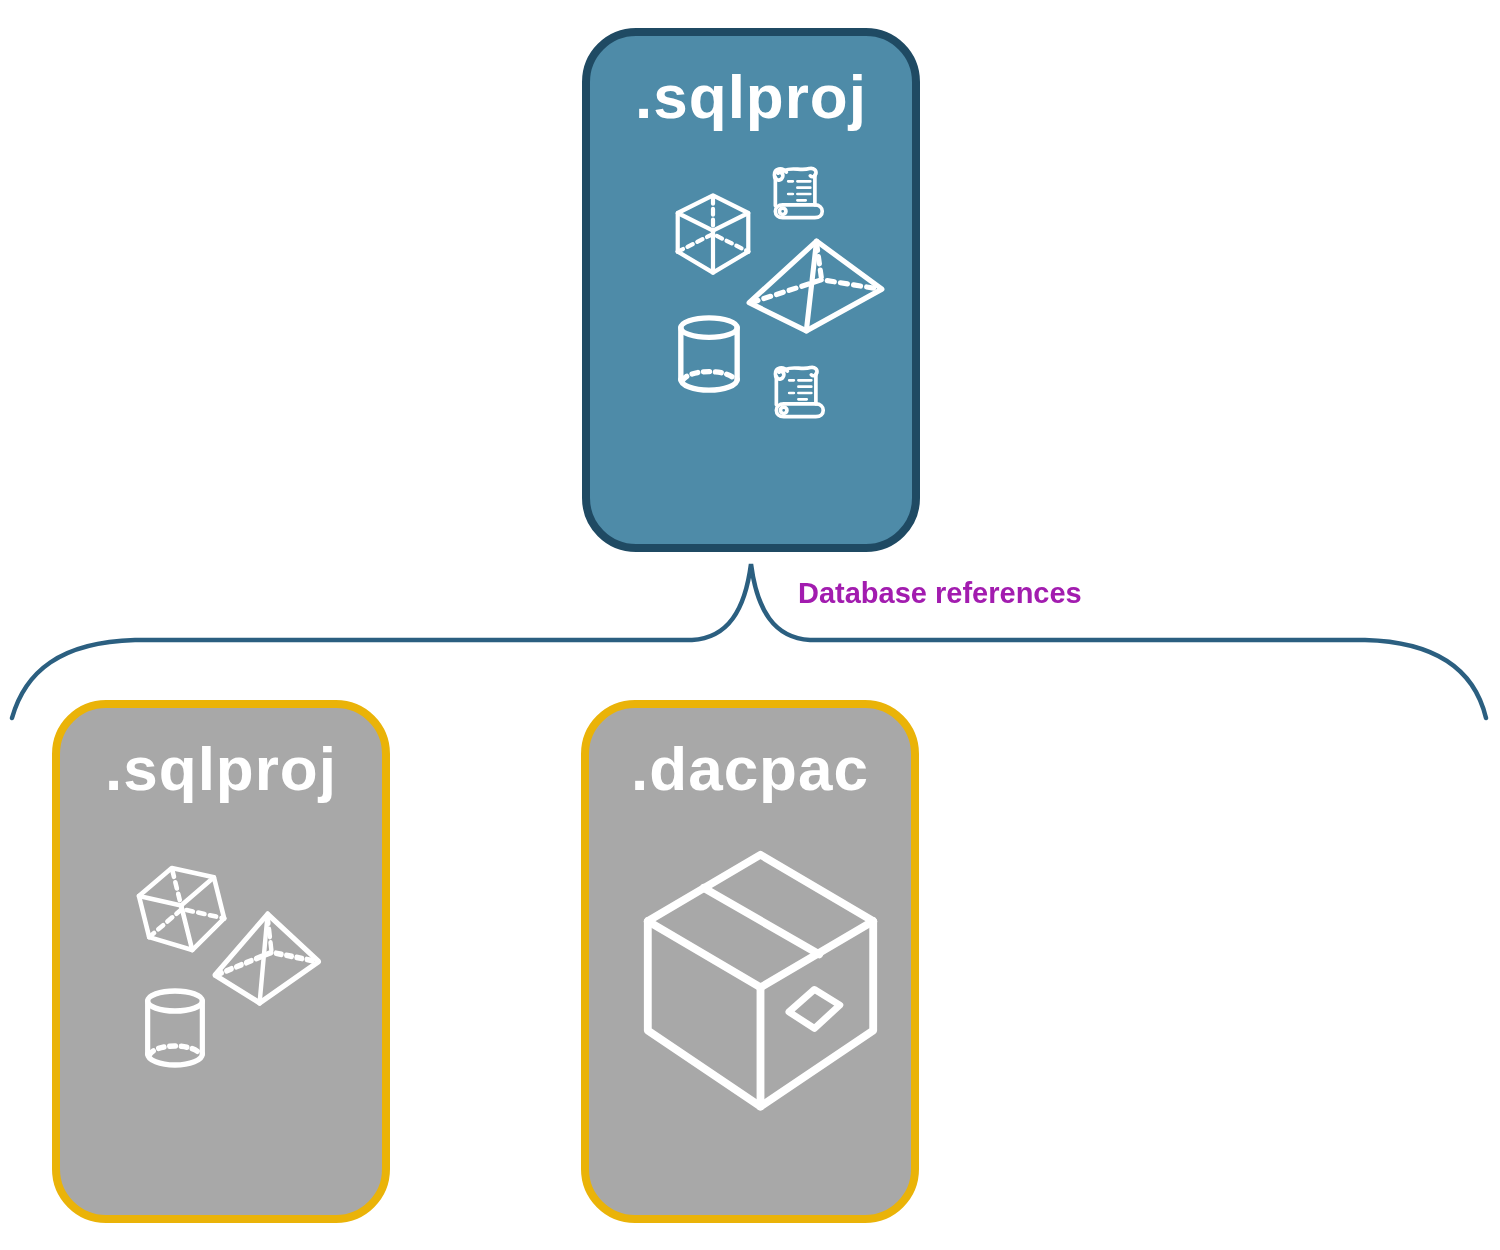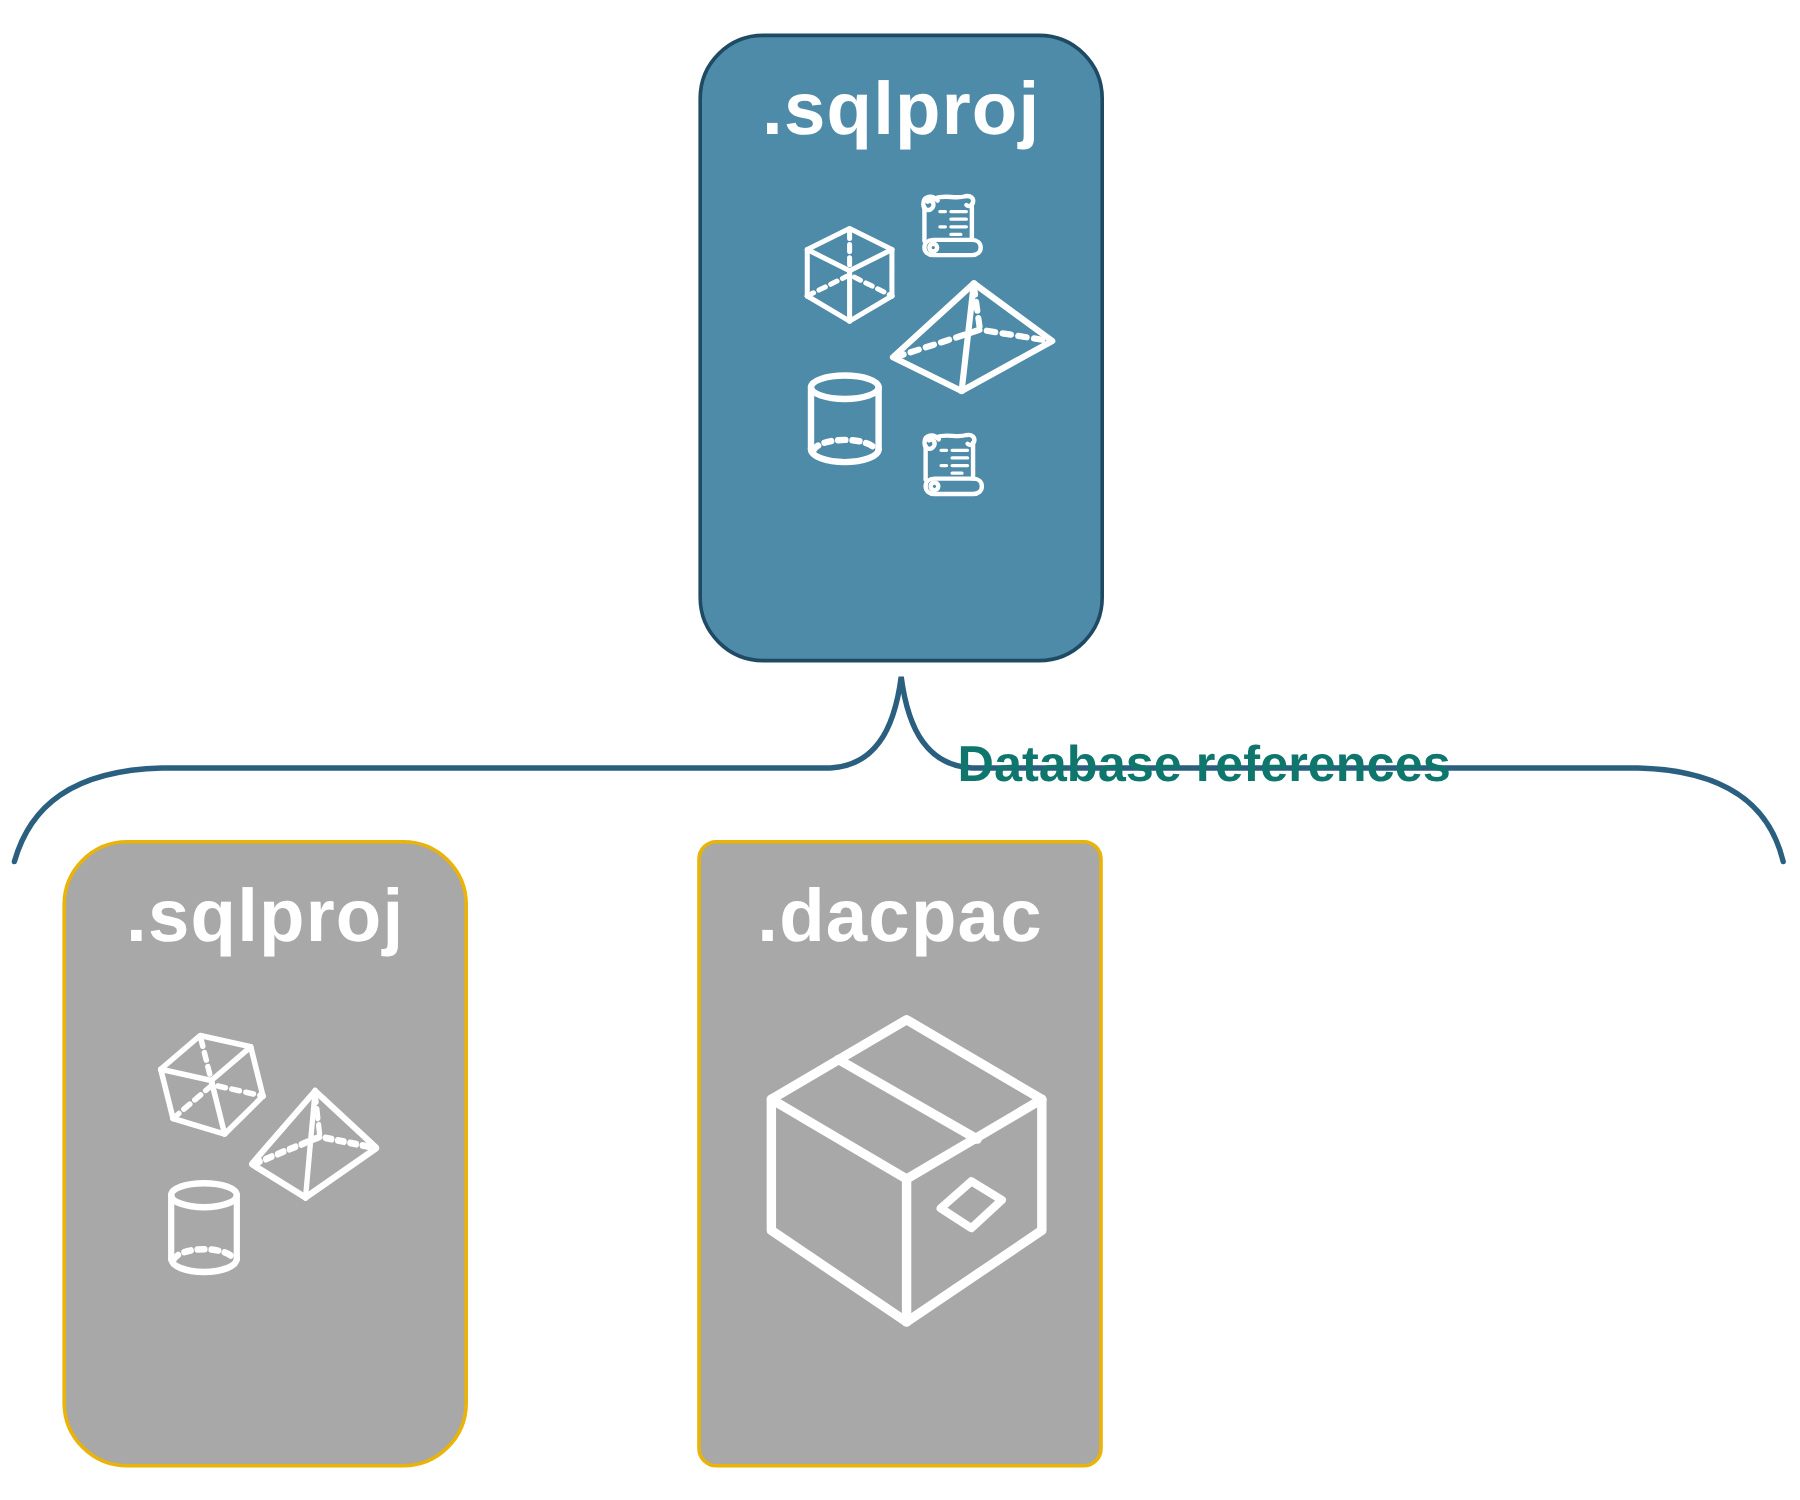--- a/index.html
+++ b/index.html
@@ -1,35 +1,35 @@
 <!DOCTYPE html>
 <html><head>
 <meta charset="utf-8">
 <style>
   html,body{margin:0;padding:0;background:#ffffff;}
   .canvas{position:relative;width:1500px;height:1250px;background:#ffffff;overflow:hidden;
           font-family:"Liberation Sans",sans-serif;}
 
-  .node{position:absolute;box-sizing:border-box;border:3px solid #eab308;border-radius:54px;
+  .node{position:absolute;box-sizing:border-box;border:8px solid #eab308;border-radius:54px;
         background:#A8A8A8;text-align:center;}
   .node.root{left:582px;top:28px;width:338px;height:524px;background:#4E8BA8;border-color:#1F4A63;}
   .node.child{top:700px;width:338px;height:523px;}
   .child-1{left:52px;}
-  .child-2{left:581px;border-radius:16px;}
+  .child-2{left:581px;}
   .child-3{left:1115px;}
 
   .node-title{margin-top:30px;font-weight:700;font-size:62px;line-height:1;color:#ffffff;
               letter-spacing:1px;}
 
   .icon{position:absolute;}
   .ic-stroke{stroke:#ffffff;fill:none;stroke-linecap:round;stroke-linejoin:round;}
 
   .brace{position:absolute;left:0;top:550px;width:1500px;height:180px;}
-  .connector-label{position:absolute;left:798px;top:578px;font-weight:700;font-size:42px;
-                   line-height:1.1;color:#0f766e;white-space:nowrap;margin-top:36px;}
+  .connector-label{position:absolute;left:798px;top:578px;font-weight:700;font-size:29px;
+                   line-height:1.1;color:#a21caf;white-space:nowrap;}
 </style>
 </head>
 <body>
 
 <div class="canvas">
 
   <div class="node root">
     <div class="node-title">.sqlproj</div>
 
     <svg class="icon" style="left:178px;top:128px" width="57" height="60" viewBox="0 0 62 66" preserveAspectRatio="none">

